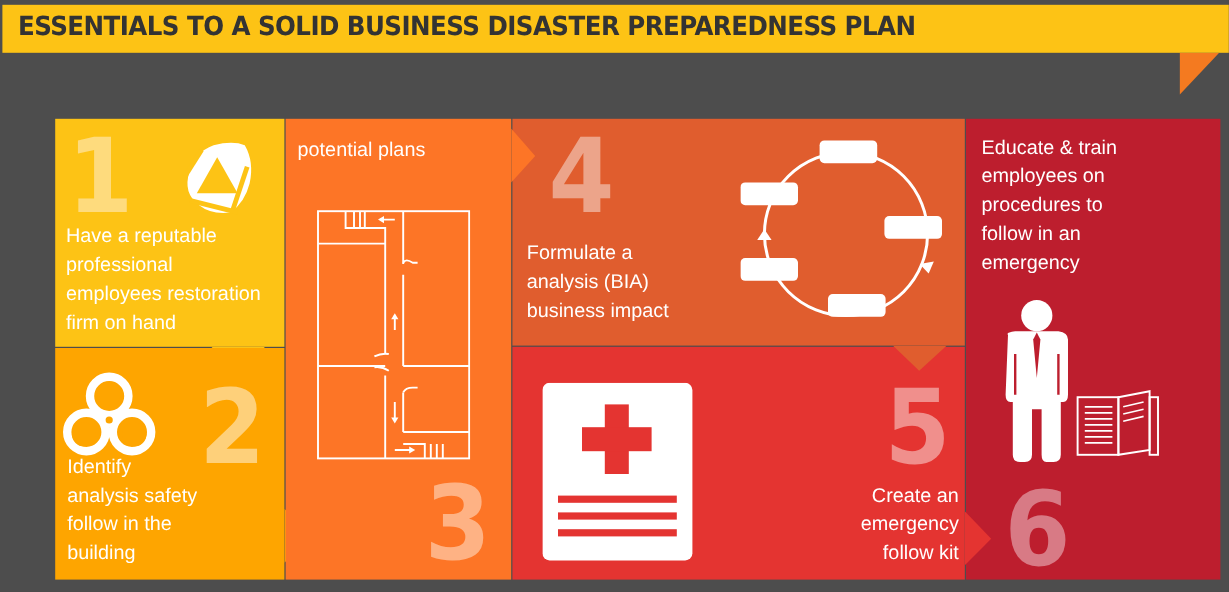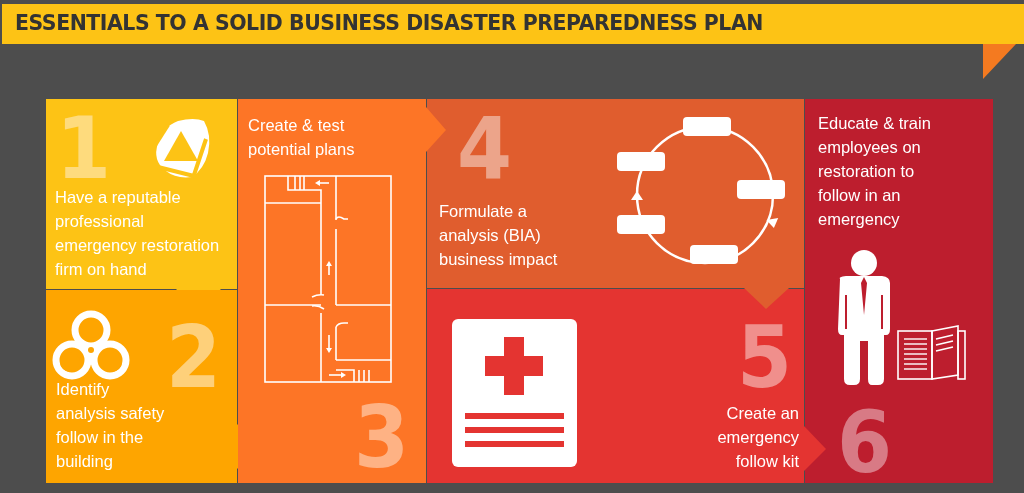--- a/index.html
+++ b/index.html
@@ -26,21 +26,21 @@
   <svg style="position:absolute;left:102px;top:18px;" width="66" height="66" viewBox="0 0 66 66">
     <path d="M10,26 Q14,10 30,4 Q46,0 56,4 Q64,18 60,36 Q56,52 44,60 Q28,62 18,54 Q4,44 10,26 Z" fill="#fff"></path>
     <path d="M33,14 L50,44 L16,44 Z" fill="#fdc315"></path>
     <path d="M6,30 L20,8" stroke="#fdc315" stroke-width="4"></path>
     <path d="M58,22 L46,58" stroke="#fdc315" stroke-width="4"></path>
     <path d="M10,50 L50,60" stroke="#fdc315" stroke-width="4"></path>
   </svg>
   <div class="txt" style="left:9px;top:86px;">
     <div>Have a reputable</div>
     <div>professional</div>
-    <div>emergency restoration</div>
+    <div>employees restoration</div>
     <div>firm on hand</div>
   </div>
 </div>
 <svg style="position:absolute;left:176px;top:289px;" width="46" height="22">
     <polygon points="0,0 45,0 22,21" fill="#fdc315"></polygon>
   </svg>
 
 <div class="panel" style="left:46px;top:290px;width:191px;height:193px;background:#fea500;">
   <div class="num" style="left:120px;top:24px;color:#fed07a;">2</div>
   <svg style="position:absolute;left:6px;top:18px;" width="78" height="74" viewBox="0 0 78 74">
@@ -61,21 +61,20 @@
     <div>follow in the</div>
     <div>building</div>
   </div>
 </div>
 <svg style="position:absolute;left:237px;top:424px;" width="24" height="46">
     <polygon points="0,0 23,23 0,45" fill="#fea500"></polygon>
   </svg>
 
 <div class="panel" style="left:238px;top:99px;width:188px;height:384px;background:#fd7526;">
   <div class="txt" style="left:10px;top:14px;">
-    <div>Create &amp; test</div>
     <div>potential plans</div>
   </div>
   <svg style="position:absolute;left:26px;top:76px;" width="128" height="210" viewBox="0 0 128 210">
     <g fill="none" stroke="#fff" stroke-width="1.6">
       <rect x="1" y="1" width="126" height="206"></rect>
       <line x1="1" y1="28" x2="57" y2="28"></line>
       <polyline points="24,1 24,15 57,15 57,120"></polyline>
       <line x1="31" y1="1" x2="31" y2="15"></line>
         <line x1="36" y1="1" x2="36" y2="15"></line>
         <line x1="40" y1="1" x2="40" y2="15"></line>
@@ -146,25 +145,25 @@
   <div class="txt" style="right:5px;top:112px;text-align:right;">
     <div>Create an</div>
     <div>emergency</div>
     <div>follow kit</div>
   </div>
 </div>
 <svg style="position:absolute;left:744px;top:288px;" width="46" height="22">
     <polygon points="0,0 45,0 22,21" fill="#e05d2e"></polygon>
   </svg>
 
-<div class="panel" style="left:805px;top:99px;width:188px;height:384px;background:#bd1e2e;">
+<div class="panel" style="left:805px;top:99px;width:212px;height:384px;background:#bd1e2e;">
   <div class="txt" style="left:13px;top:12px;">
     <div>Educate &amp; train</div>
     <div>employees on</div>
-    <div>restoration to</div>
+    <div>procedures to</div>
     <div>follow in an</div>
     <div>emergency</div>
   </div>
   <svg style="position:absolute;left:25px;top:150px;" width="140" height="140" viewBox="0 0 140 140">
     <g fill="#fff">
       <circle cx="34" cy="14" r="13"></circle>
       <path d="M10,30 Q8,28 16,27 L52,27 Q60,28 60,34 L60,80 Q60,86 56,86 L54,86 L54,130 Q54,136 48,136 L42,136 Q38,136 38,130 L38,92 L30,92 L30,130 Q30,136 24,136 L20,136 Q14,136 14,130 L14,86 L12,86 Q8,86 8,80 Z"></path>
     </g>
     <polygon points="34,28 31,34 34,66 37,34" fill="#bd1e2e"></polygon>
     <line x1="16" y1="46" x2="16" y2="80" stroke="#bd1e2e" stroke-width="2"></line>

